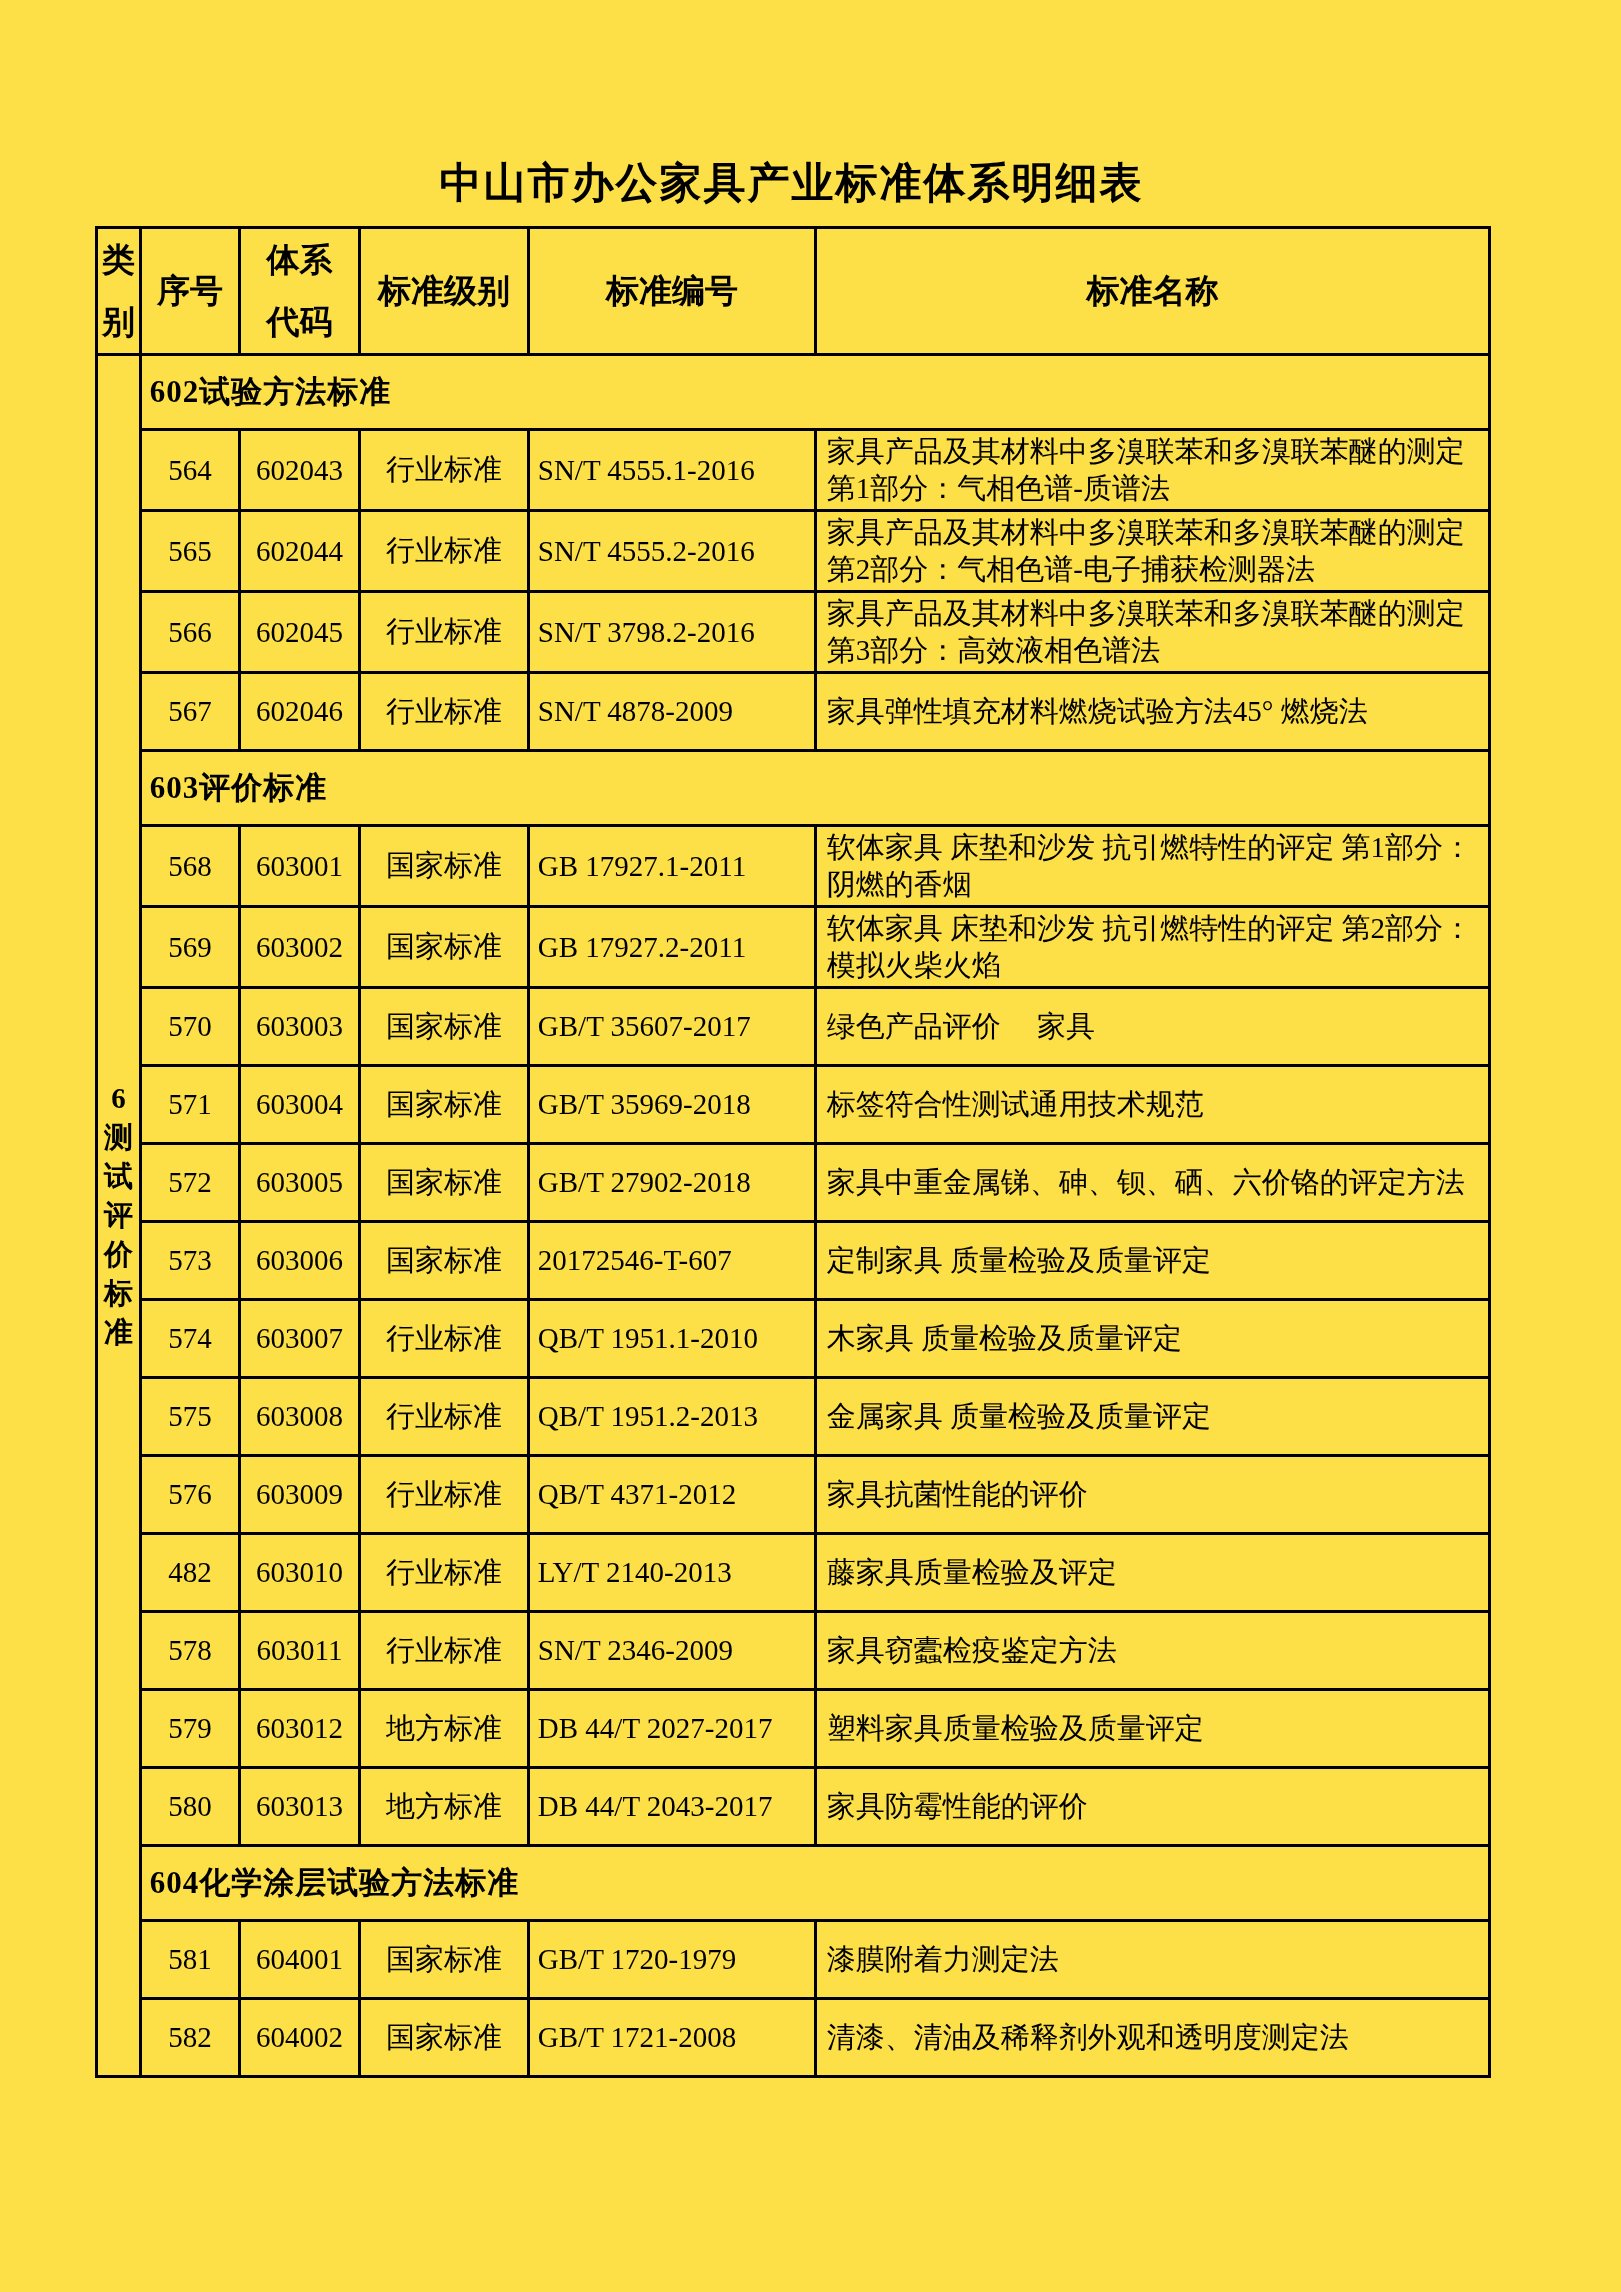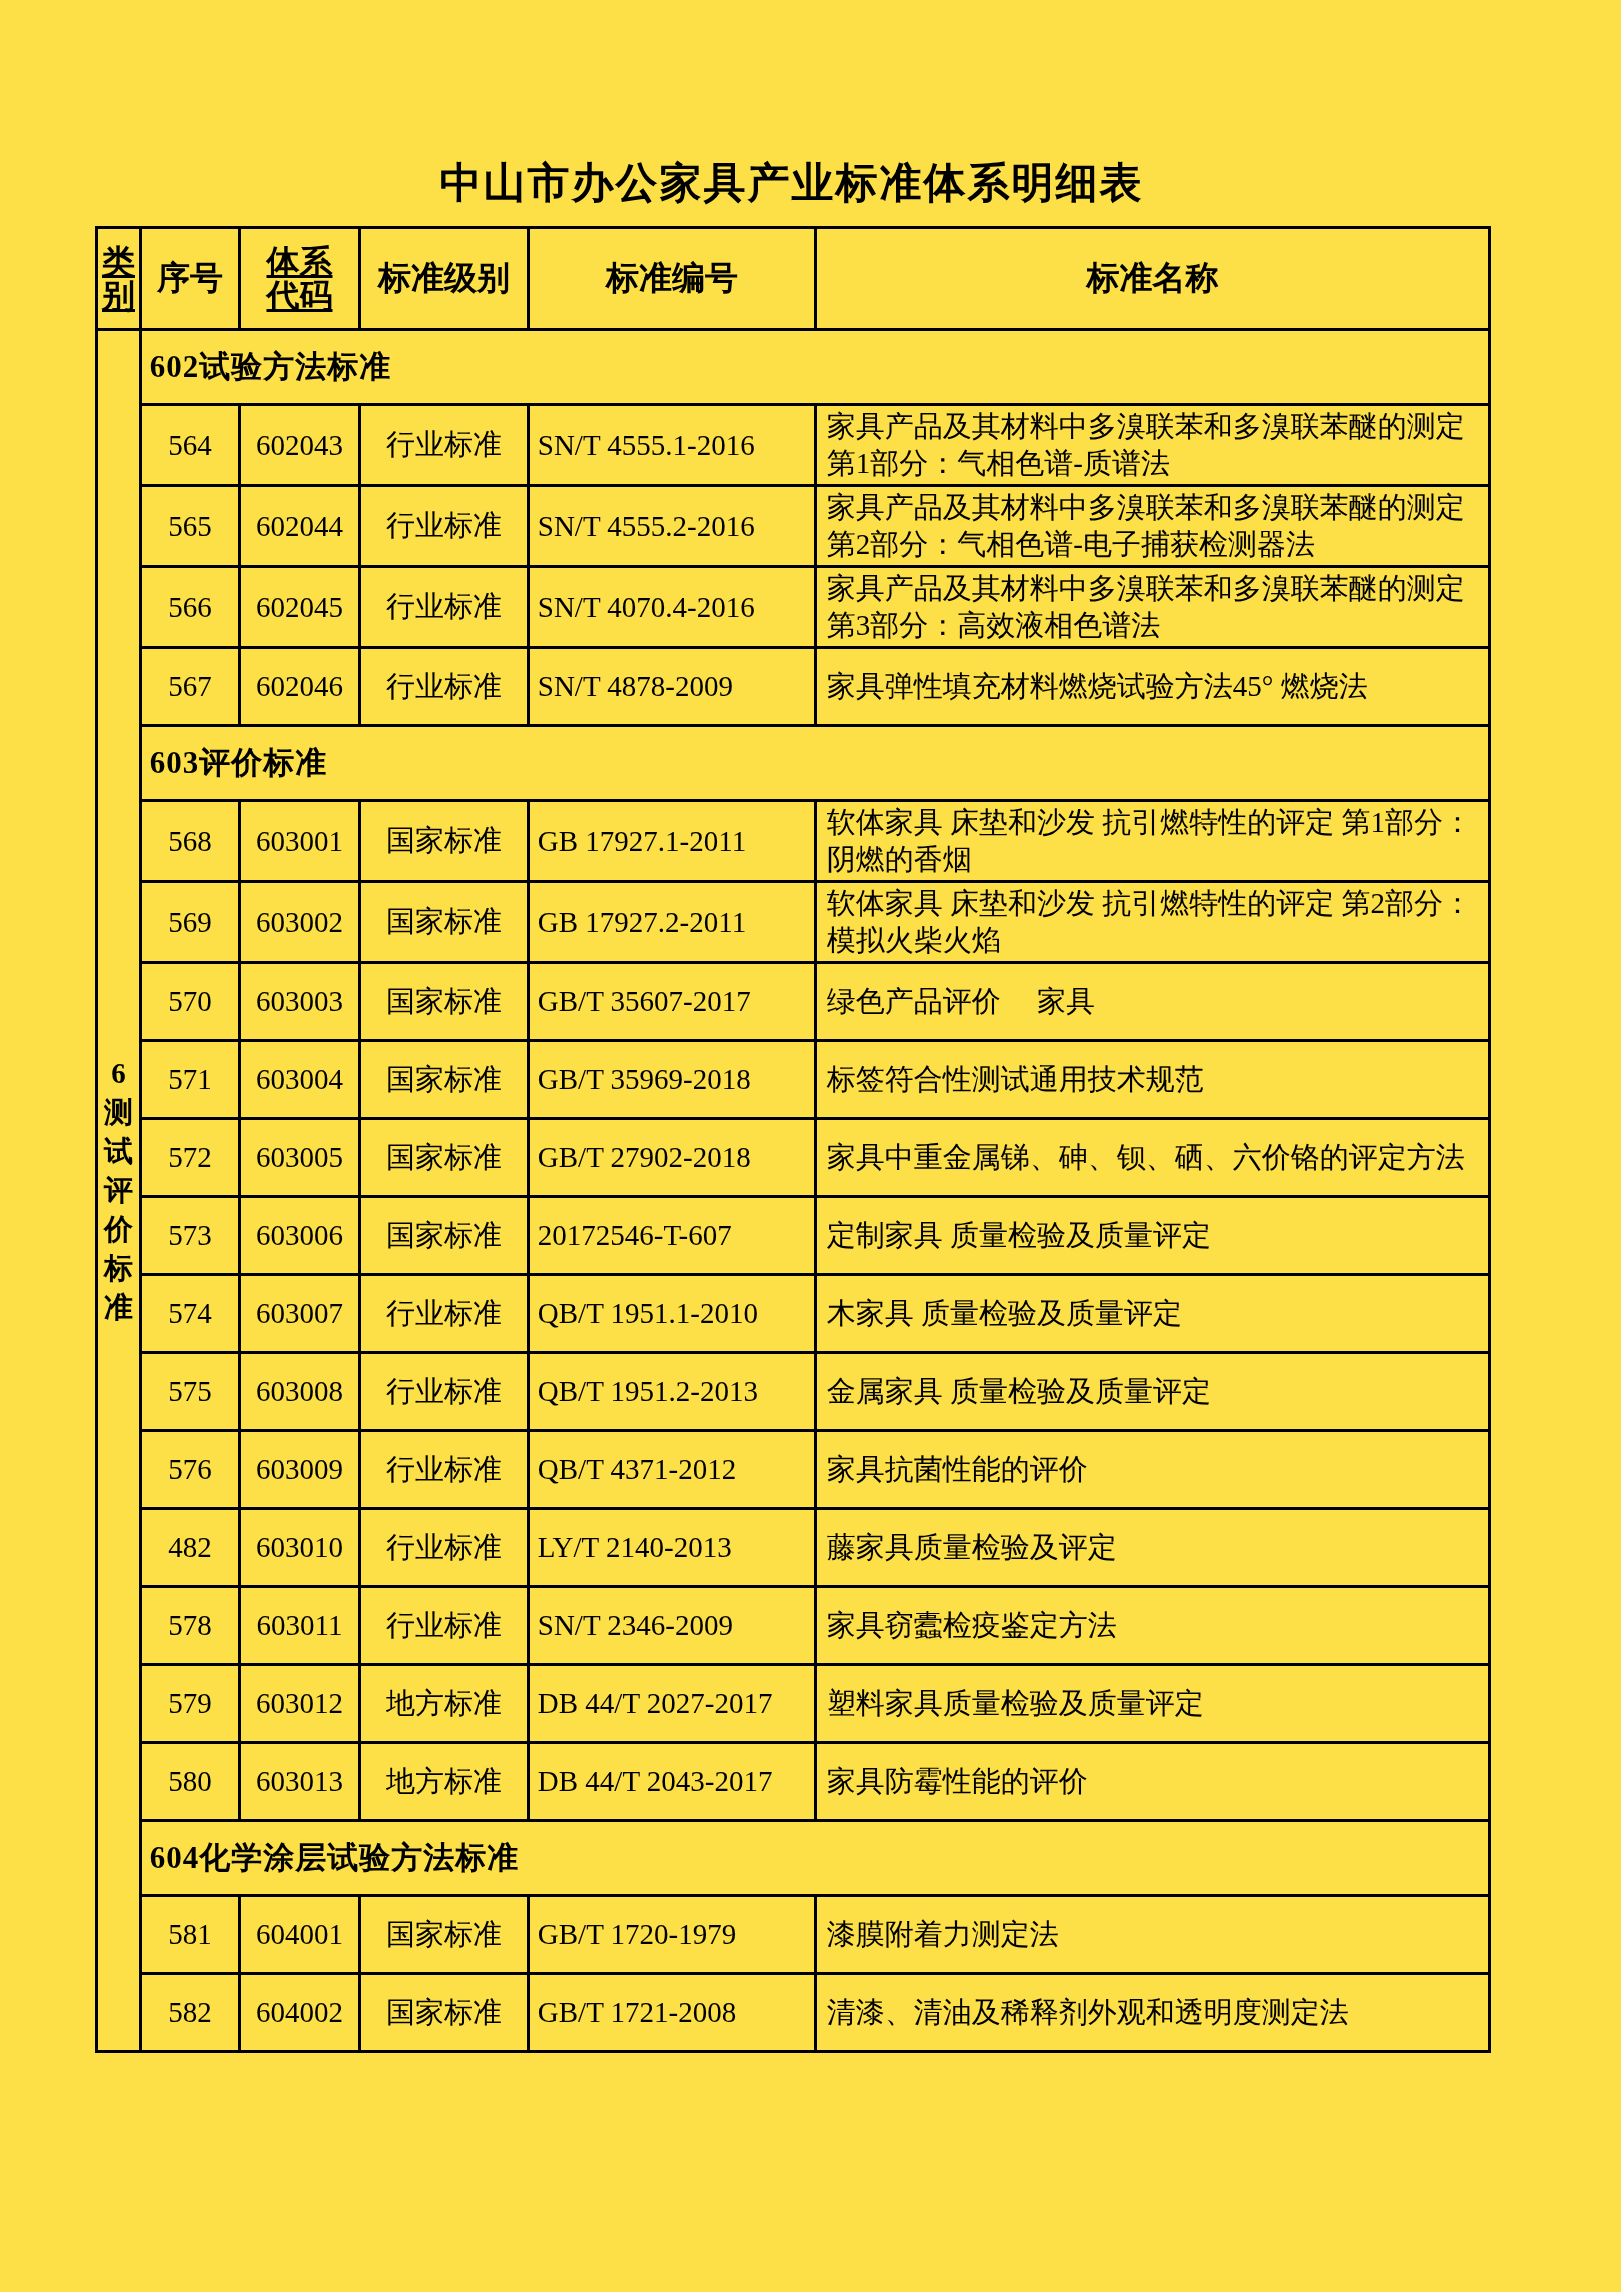--- a/index.html
+++ b/index.html
@@ -14,21 +14,21 @@
   }
   table.std-table{
     position:absolute;top:226px;left:95px;width:1393px;
     border-collapse:collapse;table-layout:fixed;
   }
   .std-table th,.std-table td{border:3.9px solid #000;overflow:hidden;}
   .std-table th{font-size:33px;font-weight:bold;text-align:center;vertical-align:middle;padding:0;}
   tr.header{height:102px;}
   tr.section{height:75px;}
   tr.item{height:78px;}
-  .hwrap{display:inline-block;word-break:break-all;line-height:34px;vertical-align:middle;text-decoration:underline;}
+  .hwrap{display:inline-block;word-break:break-all;line-height:62px;vertical-align:middle;}
   .w1{width:35px;}
   .w2{width:71px;}
   .section-cell{
     font-size:31px;font-weight:bold;text-align:left;vertical-align:middle;
     padding:0 0 0 7.8px;letter-spacing:1px;
   }
   .c-seq,.c-code,.c-level{font-size:29px;text-align:center;vertical-align:middle;padding:9px;}
   .c-number{font-size:29px;text-align:left;vertical-align:middle;padding:0 3.9px 0 7.8px;white-space:nowrap;}
   .c-name{font-size:29px;text-align:left;vertical-align:middle;padding:2px 9.8px;line-height:37px;}
   .cat-cell{vertical-align:middle;padding:0;}
@@ -85,21 +85,21 @@
           <td class="c-seq">565</td>
           <td class="c-code">602044</td>
           <td class="c-level">行业标准</td>
           <td class="c-number">SN/T 4555.2-2016</td>
           <td class="c-name">家具产品及其材料中多溴联苯和多溴联苯醚的测定 第2部分：气相色谱-电子捕获检测器法</td>
         </tr>
         <tr class="item">
           <td class="c-seq">566</td>
           <td class="c-code">602045</td>
           <td class="c-level">行业标准</td>
-          <td class="c-number">SN/T 4070.4-2016</td>
+          <td class="c-number">SN/T 3798.2-2016</td>
           <td class="c-name">家具产品及其材料中多溴联苯和多溴联苯醚的测定 第3部分：高效液相色谱法</td>
         </tr>
         <tr class="item">
           <td class="c-seq">567</td>
           <td class="c-code">602046</td>
           <td class="c-level">行业标准</td>
           <td class="c-number">SN/T 4878-2009</td>
           <td class="c-name">家具弹性填充材料燃烧试验方法45° 燃烧法</td>
         </tr>
         <tr class="section">

